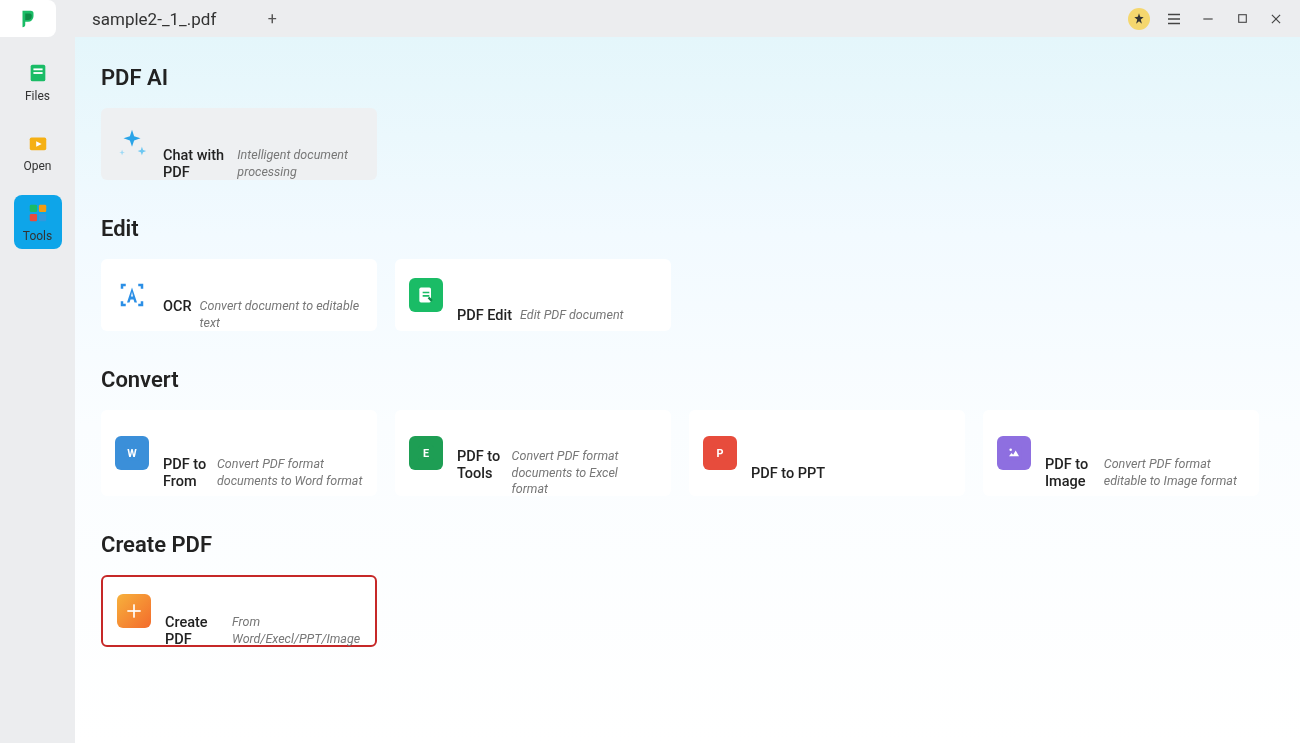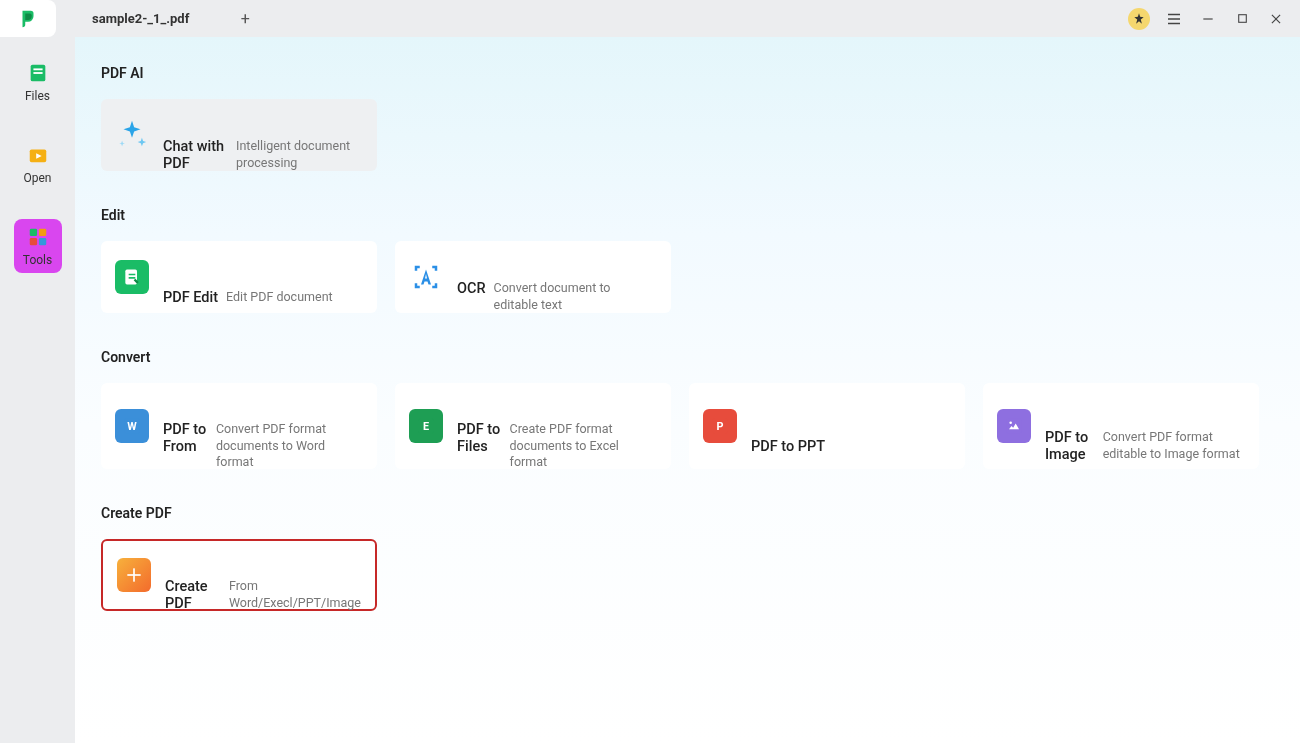--- a/index.html
+++ b/index.html
@@ -16,68 +16,67 @@
   background: #fff; border-top-right-radius: 8px; border-bottom-right-radius: 8px;
 }
 .tab {
   height: 30px;
   background: #ecedef;
   border-radius: 6px;
   display: flex;
   align-items: center;
   padding: 0 16px;
   margin-left: 20px;
-  font-size: 13px;
+  font-size: 17px;
   color: #333;
-  font-weight: bold;
 }
 .tab-add { margin-left: 28px; color:#555; font-size:16px; width:24px; text-align:center;}
 .tb-spacer { flex: 1; }
 .tb-right { display:flex; align-items:center; gap: 14px; padding-right: 14px; }
 .tb-icon { width: 20px; height: 20px; display:flex;align-items:center;justify-content:center; color:#444; }
 .avatar { width:22px;height:22px;border-radius:50%;background:#f5d76e;display:flex;align-items:center;justify-content:center;font-size:13px; }
 
 .body { display:flex; height: calc(743px - 37px); }
 .sidebar {
   width: 75px;
   background: #ecedef;
   display: flex; flex-direction: column; align-items:center;
   padding-top: 18px;
-  gap: 28px;
+  gap: 16px;
 }
 .sb-item { display:flex; flex-direction:column; align-items:center; gap:4px; width:48px; padding:6px 0; border-radius:8px; cursor:pointer;}
-.sb-item.active { background: #d946ef; }
+.sb-item.active { background: #0ea5e9; }
 .sb-label { font-size: 12px; color:#333; }
 .sb-icon { width:24px;height:24px;display:flex;align-items:center;justify-content:center; }
 
 .main {
   flex:1;
   background: linear-gradient(180deg, #e4f6fb 0%, #f2faff 28%, #fafdff 55%, #ffffff 100%);
   padding: 28px 26px 0 26px;
   overflow:auto;
 }
-.section-title { font-size:14px; font-weight:600; color:#222; margin: 0 0 18px 0; }
+.section-title { font-size:22px; font-weight:600; color:#222; margin: 0 0 18px 0; }
 .section-title.mt { margin-top: 36px; }
 
 .row { display:flex; gap: 18px; flex-wrap: wrap; margin-bottom: 8px; }
 .card {
   width: 276px; height: 72px;
   background: #fff;
   border-radius: 6px;
   display:flex; align-items:center;
   padding: 0 14px;
   gap: 14px;
 }
 .card.wide { width: 276px; height: 86px; }
 .card.muted { background: #eef0f2; }
 .card.highlight { border: 2px solid #c62828; background:#fff; }
 .card-icon { width:34px; height:34px; border-radius:6px; display:flex;align-items:center;justify-content:center; flex-shrink:0;}
 .card-text { display:flex; flex-direction:row; gap:8px;margin-top:40px; }
 .card-title { font-size:14.5px; color:#222; font-weight:500; }
-.card-desc  { font-size:12.5px; color:#777; line-height:1.35; }
+.card-desc  { font-size:12.5px; color:#777; line-height:1.35;font-style:italic; }
 
 </style>
 </head>
 <body>
 
 <div class="titlebar">
   <div class="app-logo">
     <svg width="22" height="22" viewBox="0 0 24 24">
         <path fill="#1abc66" d="M6 3h9a3 3 0 0 1 3 3v3a6 6 0 0 1-6 6H9v3a3 3 0 0 1-3 3H6V3z"></path>
         <path fill="#0e8a46" d="M9 6h5a2 2 0 0 1 2 2v1a4 4 0 0 1-4 4H9V6z"></path>
@@ -169,44 +168,44 @@
         <div class="card-text">
           <div class="card-title">Chat with PDF</div>
           <div class="card-desc">Intelligent document processing</div>
         </div>
       </div>
     </div>
 
     <div class="section-title mt">Edit</div>
     <div class="row">
       <div class="card">
-        <div class="card-icon" style="background:#1abc66">
-          <svg width="20" height="20" viewBox="0 0 24 24">
-              <rect x="4" y="3" width="14" height="18" rx="2" fill="#fff"></rect>
-              <path fill="#1abc66" d="M8 8h8v2H8zM8 12h8v2H8z"></path>
-              <path fill="#0e8a46" d="M16 14l4 4-2 2-4-4z"></path>
-            </svg>
-        </div>
-        <div class="card-text">
-          <div class="card-title">PDF Edit</div>
-          <div class="card-desc">Edit PDF document</div>
-        </div>
-      </div>
-      <div class="card">
         <div class="card-icon">
           <svg width="30" height="30" viewBox="0 0 24 24" fill="none" stroke="#2b8fe6" stroke-width="2">
               <path d="M4 7V4h3M20 7V4h-3M4 17v3h3M20 17v3h-3"></path>
               <path fill="#2b8fe6" stroke="none" d="M12 6l4 12h-2l-.8-2.4H10.8L10 18H8l4-12zm-0.8 7.2h1.6L12 9.6z"></path>
             </svg>
         </div>
         <div class="card-text">
           <div class="card-title">OCR</div>
           <div class="card-desc">Convert document to editable text</div>
         </div>
       </div>
+      <div class="card">
+        <div class="card-icon" style="background:#1abc66">
+          <svg width="20" height="20" viewBox="0 0 24 24">
+              <rect x="4" y="3" width="14" height="18" rx="2" fill="#fff"></rect>
+              <path fill="#1abc66" d="M8 8h8v2H8zM8 12h8v2H8z"></path>
+              <path fill="#0e8a46" d="M16 14l4 4-2 2-4-4z"></path>
+            </svg>
+        </div>
+        <div class="card-text">
+          <div class="card-title">PDF Edit</div>
+          <div class="card-desc">Edit PDF document</div>
+        </div>
+      </div>
     </div>
 
     <div class="section-title mt">Convert</div>
     <div class="row">
       <div class="card wide">
         <div class="card-icon" style="background:#3b8fd9">
           <svg width="20" height="20" viewBox="0 0 24 24">
               <rect x="3" y="3" width="18" height="18" rx="3" fill="#3b8fd9"></rect>
               <text x="12" y="17" font-size="13" font-weight="700" fill="#fff" text-anchor="middle">W</text>
             </svg>
@@ -217,22 +216,22 @@
         </div>
       </div>
       <div class="card wide">
         <div class="card-icon" style="background:#1e9e54">
           <svg width="20" height="20" viewBox="0 0 24 24">
               <rect x="3" y="3" width="18" height="18" rx="3" fill="#1e9e54"></rect>
               <text x="12" y="17" font-size="13" font-weight="700" fill="#fff" text-anchor="middle">E</text>
             </svg>
         </div>
         <div class="card-text">
-          <div class="card-title">PDF to Files</div>
-          <div class="card-desc">Create PDF format documents to Excel format</div>
+          <div class="card-title">PDF to Tools</div>
+          <div class="card-desc">Convert PDF format documents to Excel format</div>
         </div>
       </div>
       <div class="card wide">
         <div class="card-icon" style="background:#e74c3c">
           <svg width="20" height="20" viewBox="0 0 24 24">
               <rect x="3" y="3" width="18" height="18" rx="3" fill="#e74c3c"></rect>
               <text x="12" y="17" font-size="13" font-weight="700" fill="#fff" text-anchor="middle">P</text>
             </svg>
         </div>
         <div class="card-text">

